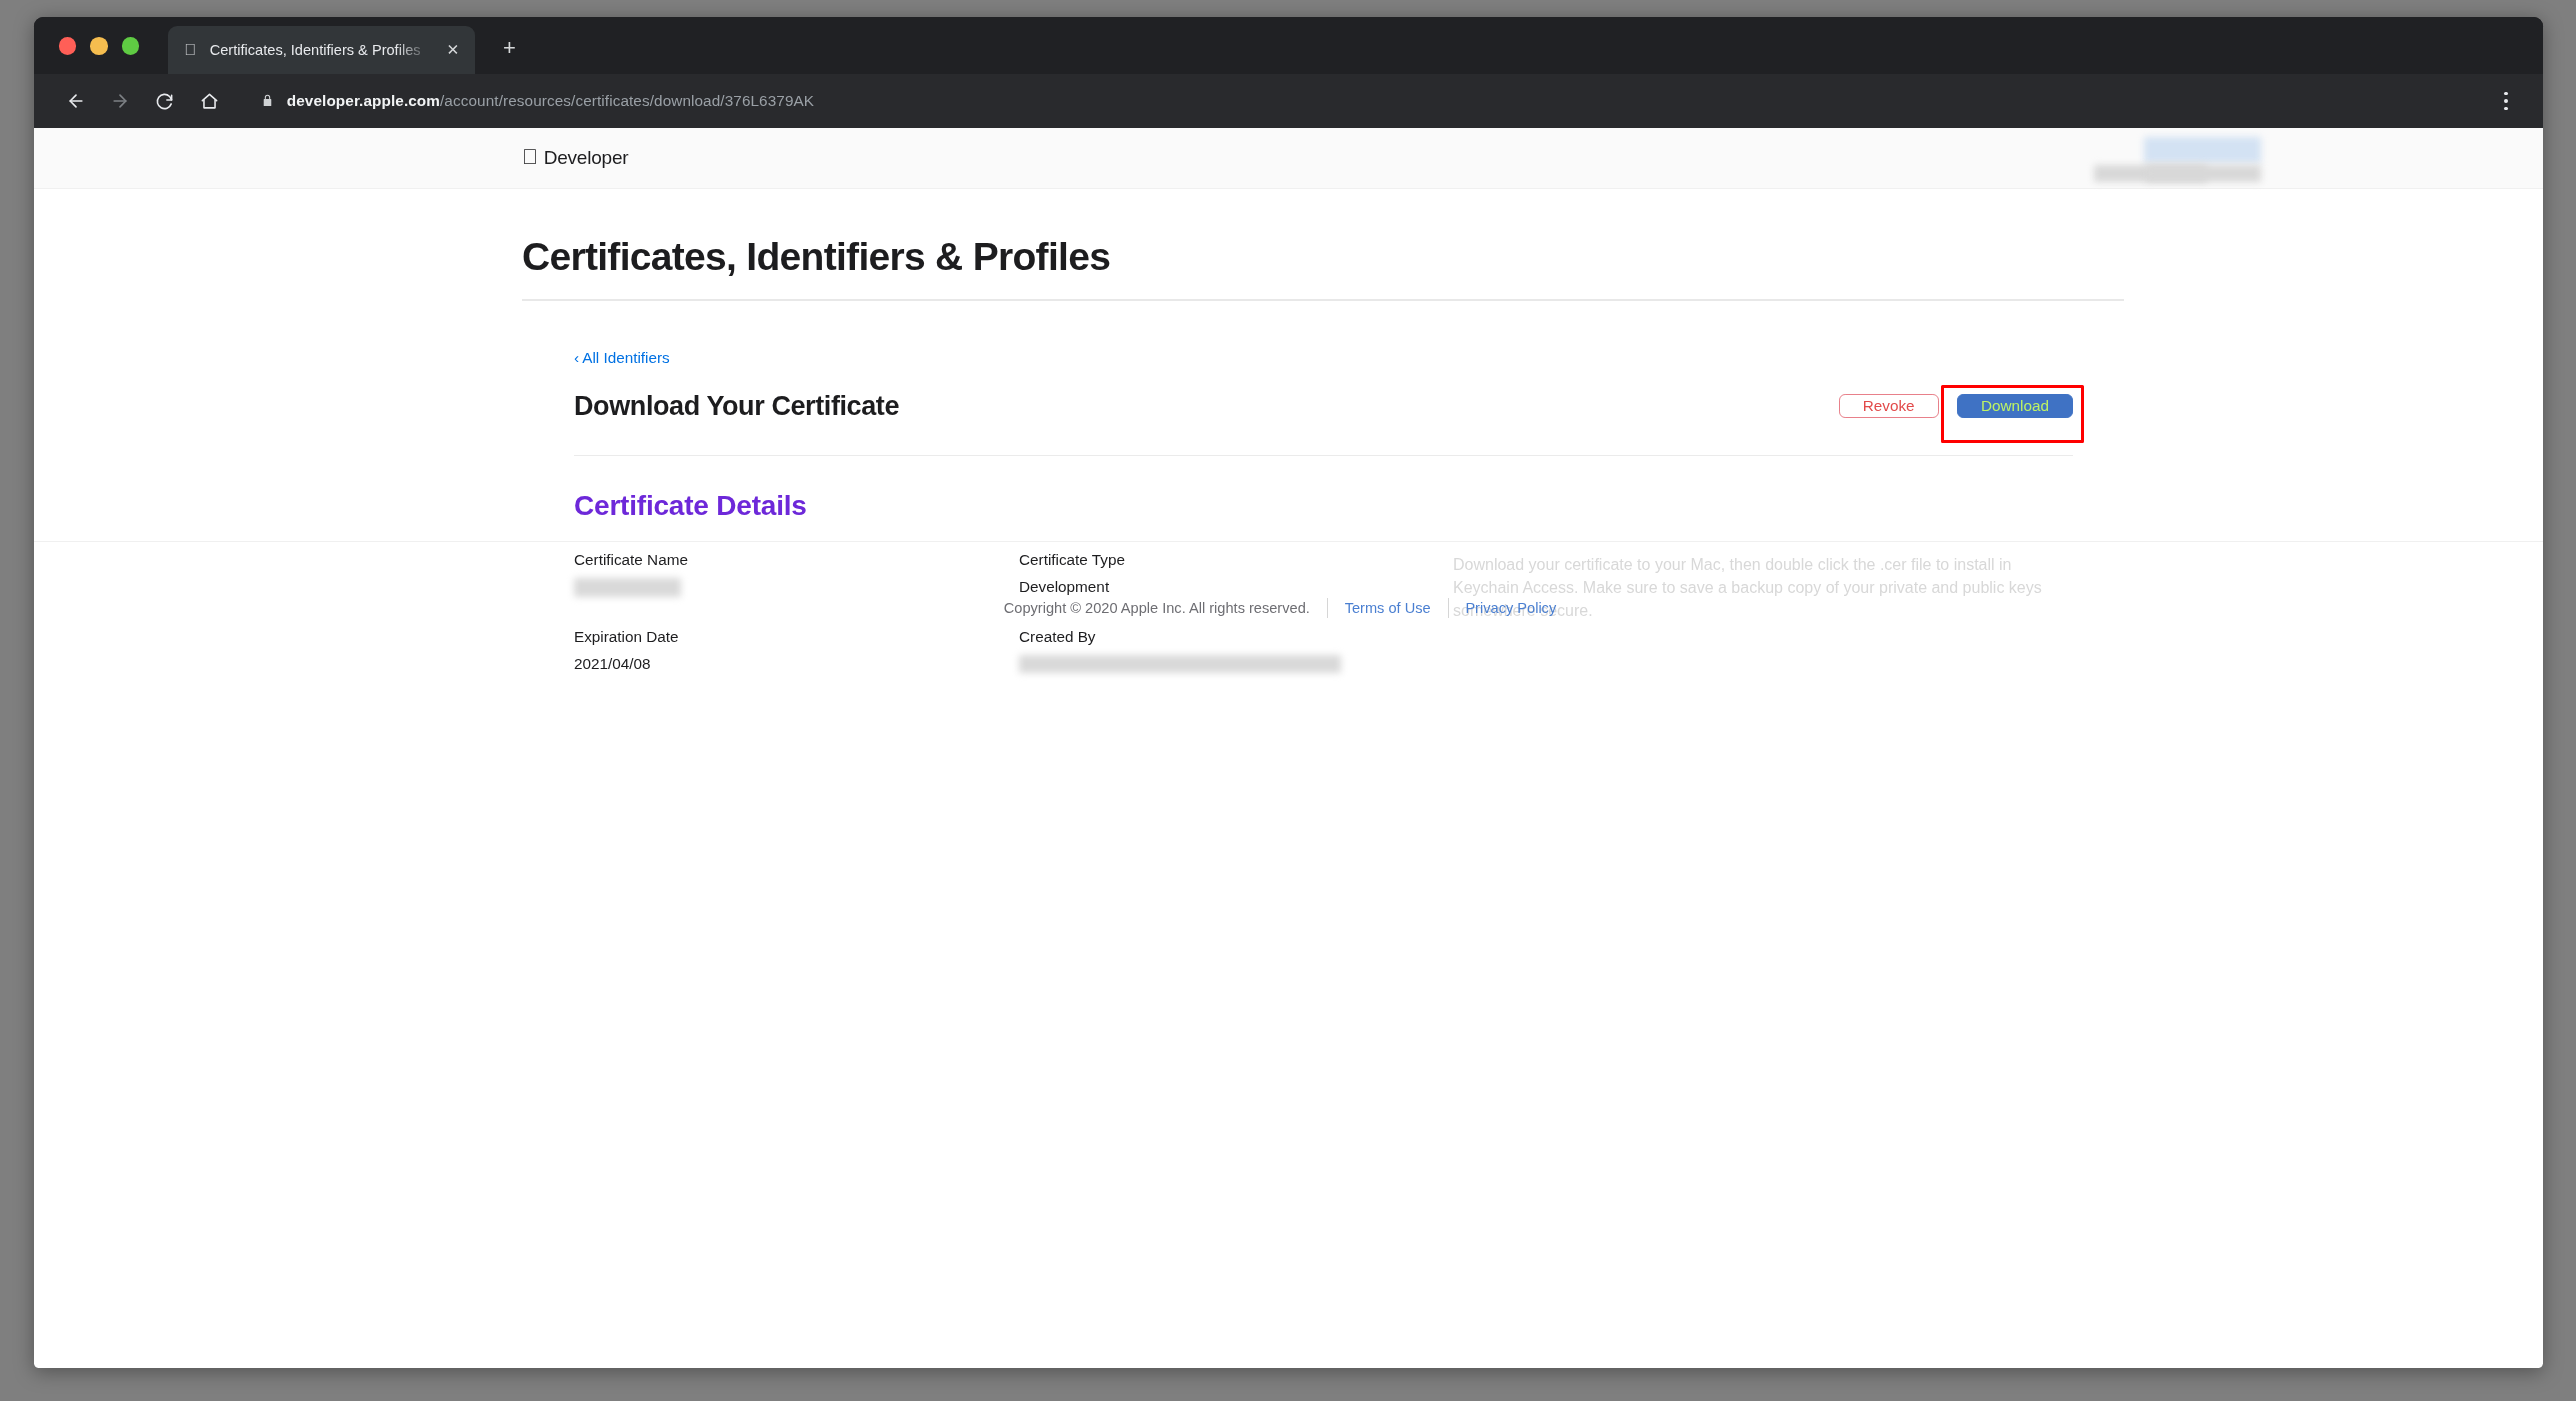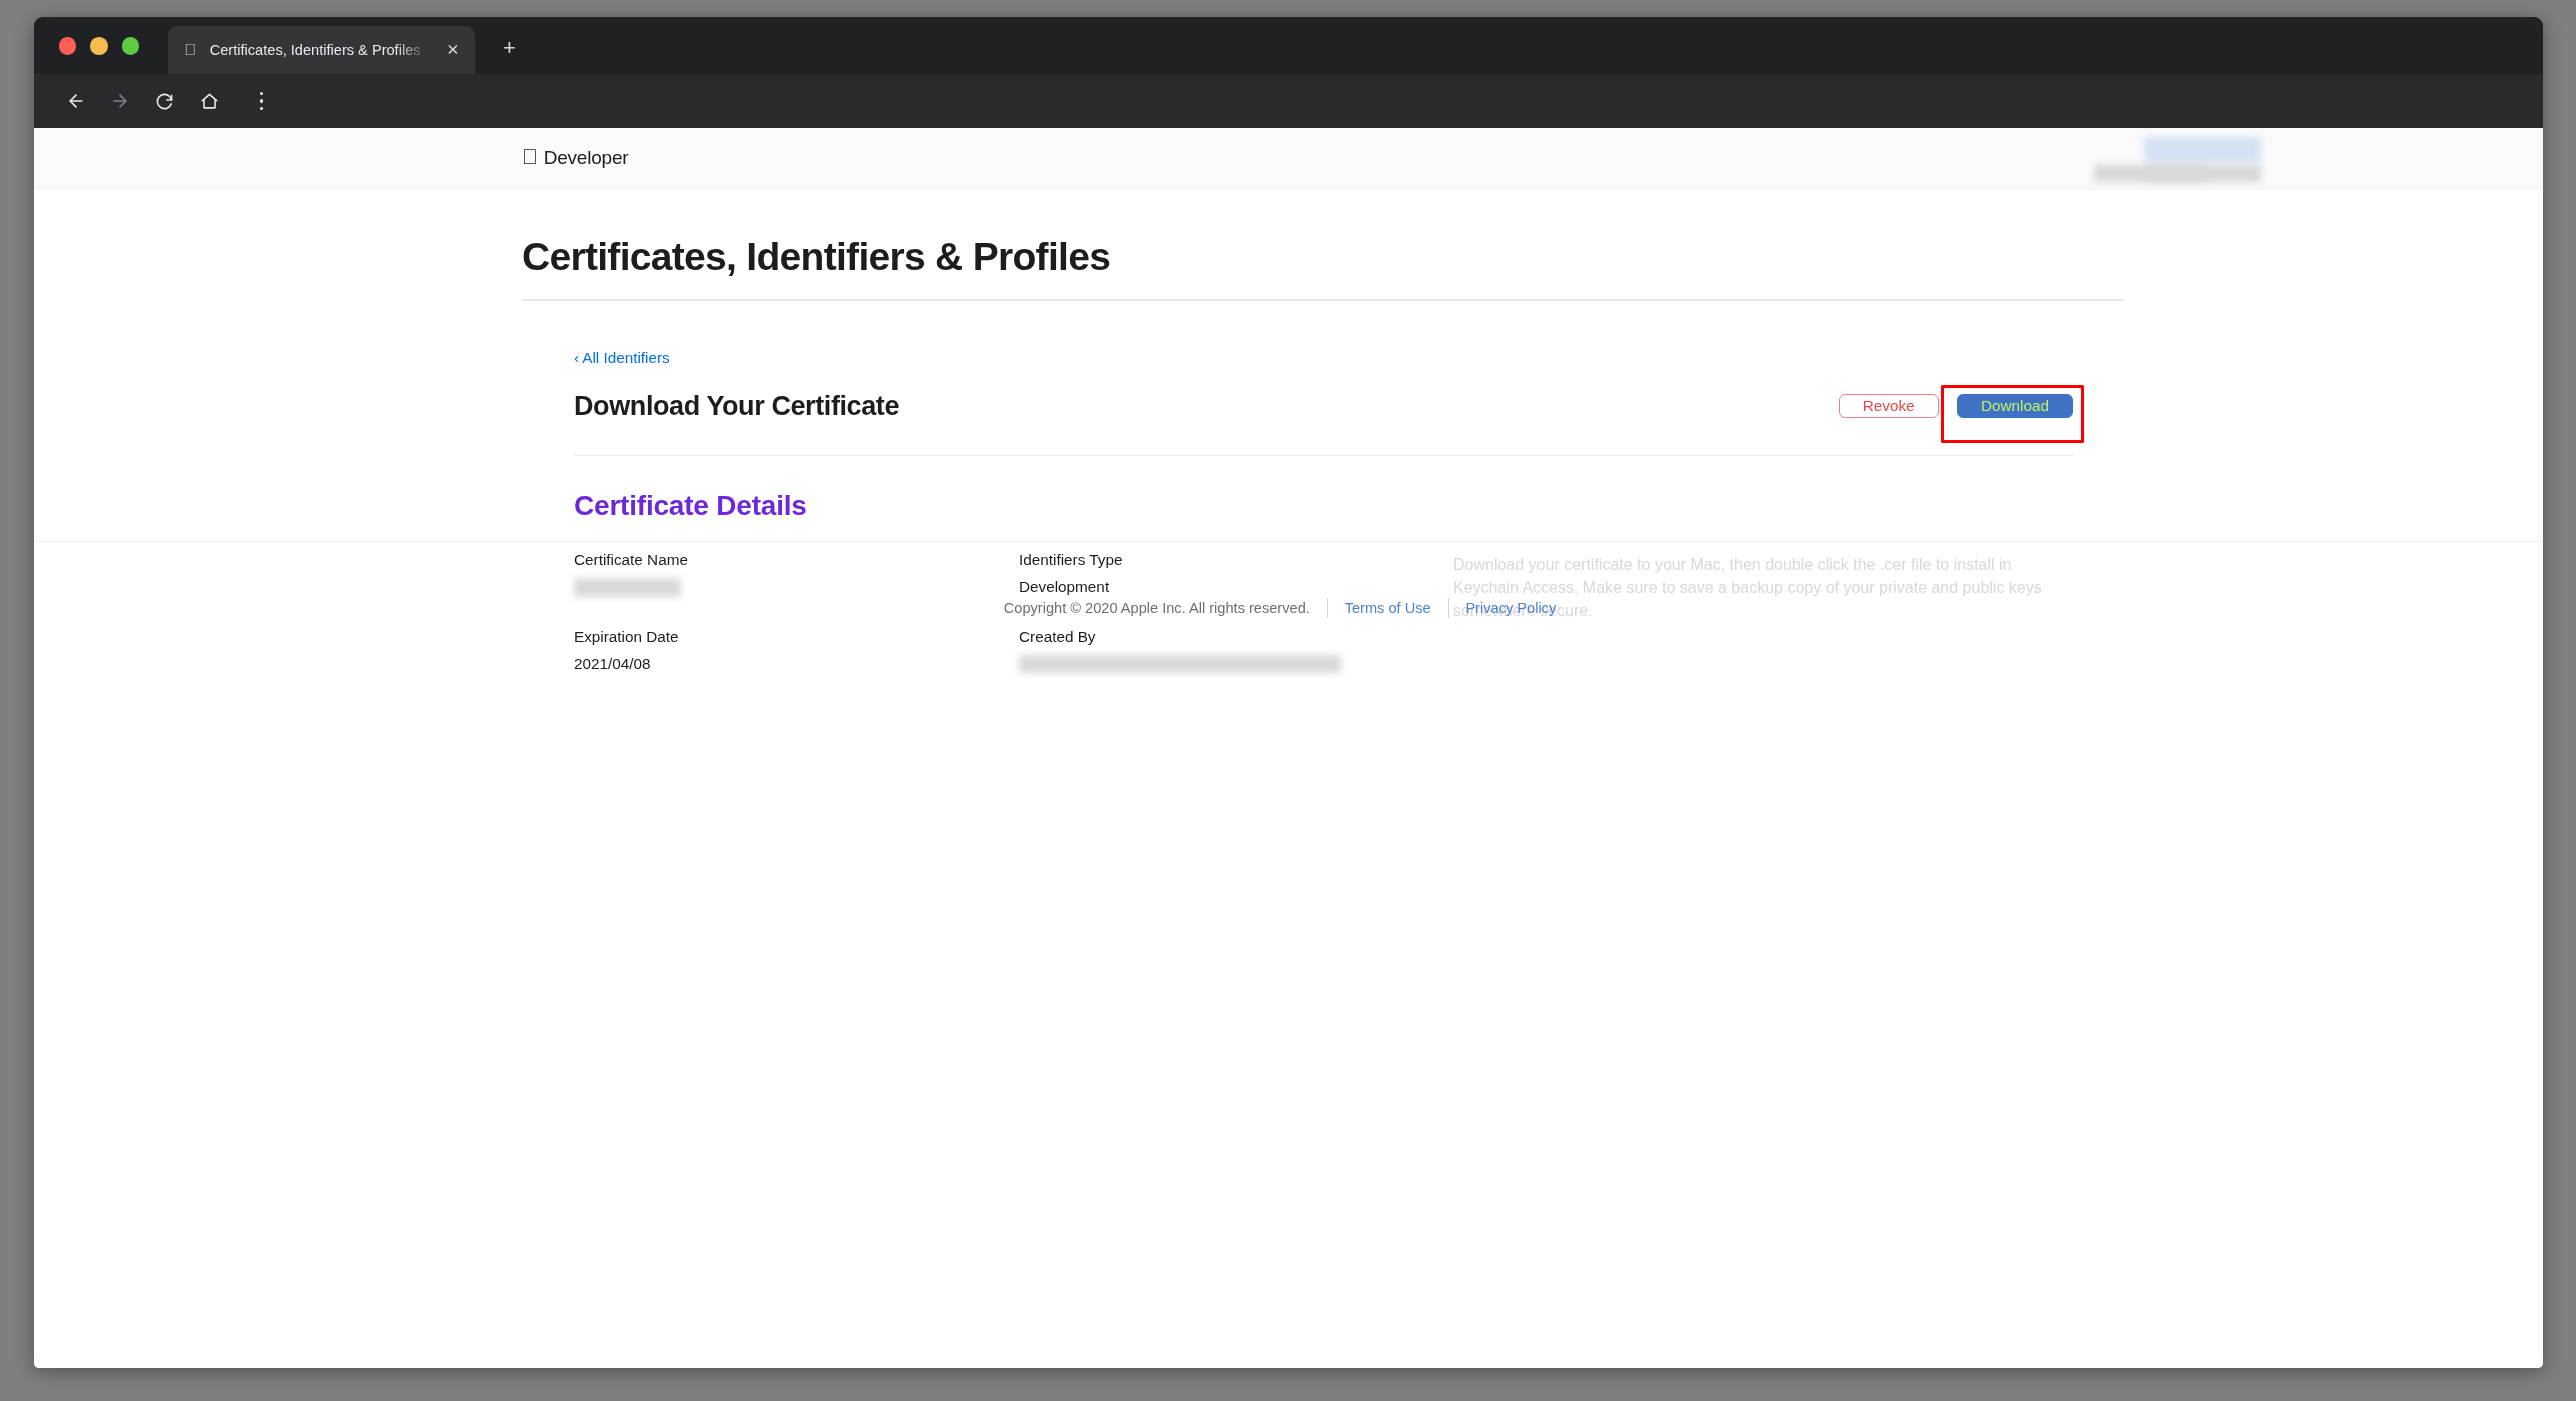--- a/index.html
+++ b/index.html
@@ -393,20 +393,28 @@
           <path d="M20.49 15a9 9 0 1 1-2.12-9.36L21 10"></path>
         </svg>
     </div>
     <div class="nav-btn">
       <svg width="19" height="19" viewBox="0 0 24 24" fill="none" stroke="currentColor" stroke-width="2" stroke-linecap="round" stroke-linejoin="round">
           <path d="M3 11l9-8 9 8"></path>
           <path d="M5 10v10h14V10"></path>
         </svg>
     </div>
 
+    <div class="omnibox">
+      <span class="lock-icon">
+        <svg width="13" height="15.3" viewBox="0 0 24 24" fill="currentColor">
+            <path d="M12 1a5 5 0 0 0-5 5v3H6a1 1 0 0 0-1 1v11a1 1 0 0 0 1 1h12a1 1 0 0 0 1-1V10a1 1 0 0 0-1-1h-1V6a5 5 0 0 0-5-5zm0 2a3 3 0 0 1 3 3v3H9V6a3 3 0 0 1 3-3z"></path>
+          </svg>
+      </span>
+      <span class="url-text"><span class="url-host">developer.apple.com</span><span class="url-path">/account/resources/certificates/download/376L6379AK</span></span>
+    </div>
 
     <div class="menu-btn">
       <span class="menu-dot"></span>
       <span class="menu-dot"></span>
       <span class="menu-dot"></span>
     </div>
   </div>
 
   <div class="viewport">
 
@@ -444,21 +452,21 @@
         <h3 class="details-title">Certificate Details</h3>
 
         <div class="details-grid">
 
           <div>
             <div class="field-label">Certificate Name</div>
             <div class="value-redact"></div>
           </div>
 
           <div>
-            <div class="field-label">Identifiers Type</div>
+            <div class="field-label">Certificate Type</div>
             <div class="field-value">Development</div>
           </div>
 
           <p class="help-text">Download your certificate to your Mac, then double click the .cer file to install in Keychain Access. Make sure to save a backup copy of your private and public keys somewhere secure.</p>
 
           <div>
             <div class="field-label">Expiration Date</div>
             <div class="field-value">2021/04/08</div>
           </div>
 

